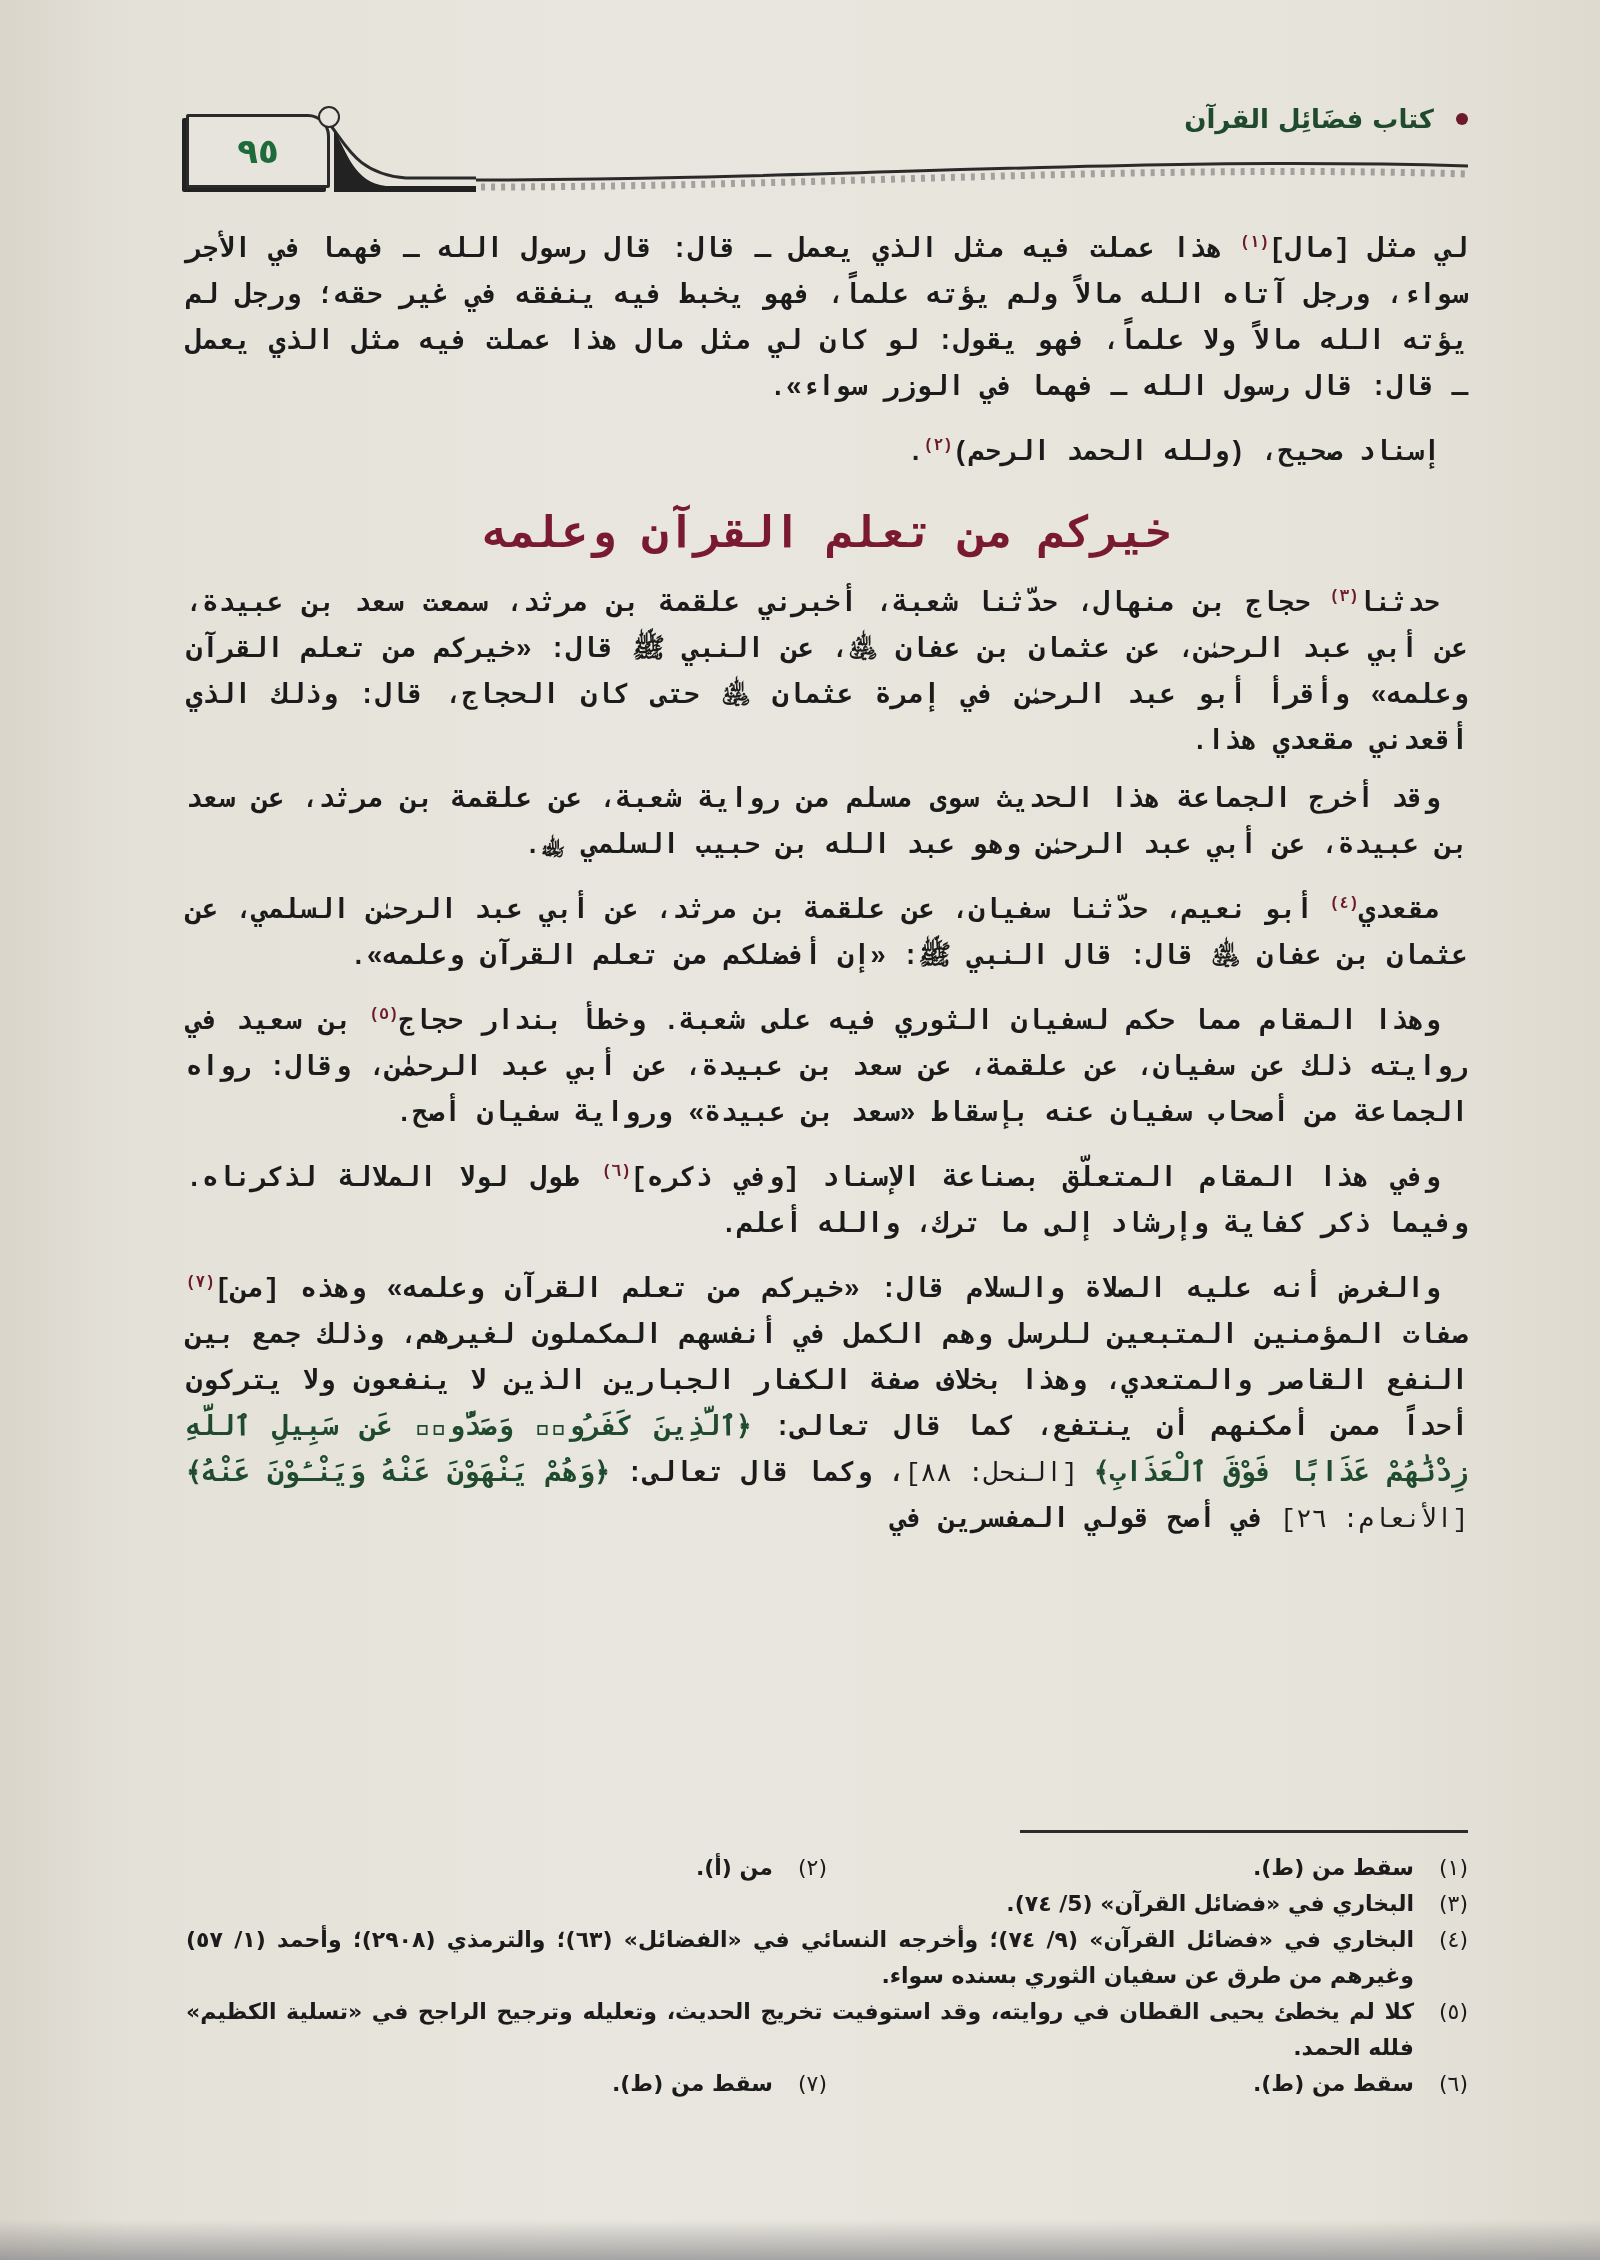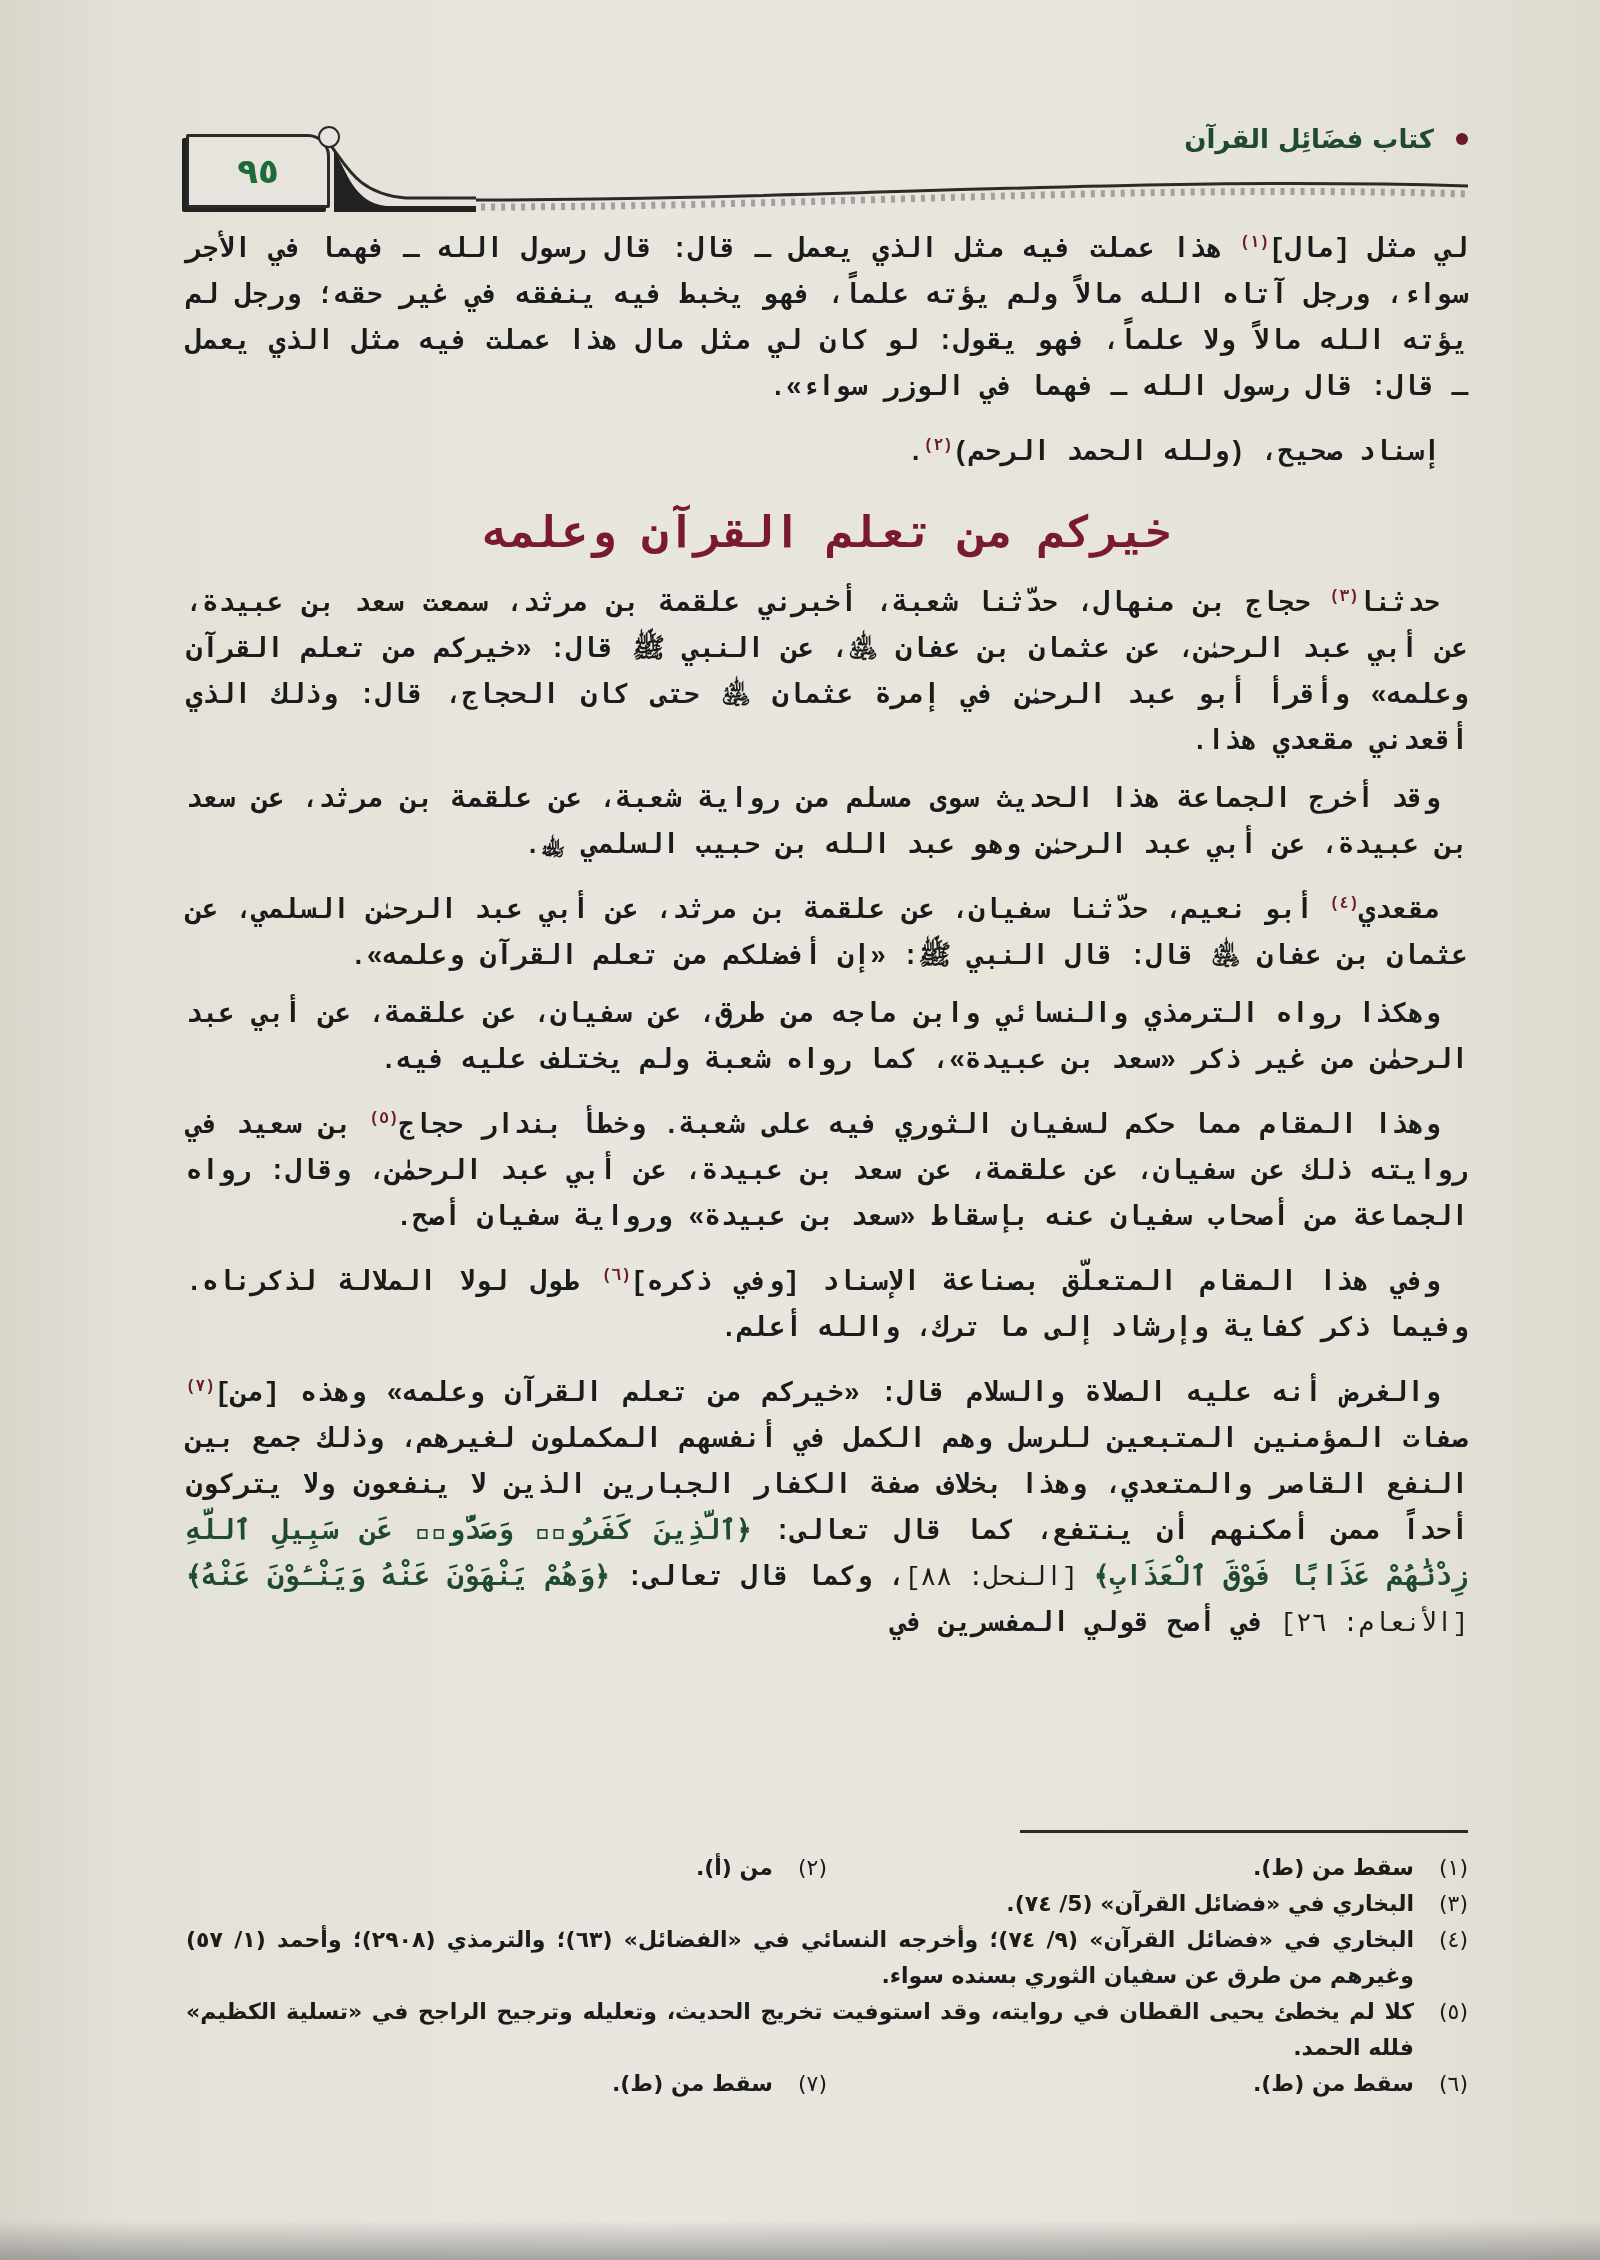--- a/index.html
+++ b/index.html
@@ -17,21 +17,21 @@
     }
     .page-shadow-bottom {
       position: absolute;
       left: 0; right: 0; bottom: 0;
       height: 40px;
       background: linear-gradient(180deg, rgba(0,0,0,0) 0%, rgba(110,110,115,0.55) 100%);
     }
     
     .header {
       position: absolute;
-      top: 124px;
+      top: 104px;
       left: 186px;
       width: 1282px;
       height: 92px;
     }
     .page-num-box {
       position: absolute;
       left: 0;
       top: 10px;
       width: 138px;
       height: 68px;
@@ -218,23 +218,20 @@
   <p class="para indent">
     <span>حدثنا</span><span class="sup">(٣)</span><span> حجاج بن منهال، حدّثنا شعبة، أخبرني علقمة بن مرثد، سمعت سعد بن عبيدة، عن أبي عبد الرحمٰن، عن عثمان بن عفان ﵁، عن النبي ﷺ قال: «خيركم من تعلم القرآن وعلمه» وأقرأ أبو عبد الرحمٰن في إمرة عثمان ﵁ حتى كان الحجاج، قال: وذلك الذي أقعدني مقعدي هذا.</span>
   </p>
   <p class="para indent">
     <span>وقد أخرج الجماعة هذا الحديث سوى مسلم من رواية شعبة، عن علقمة بن مرثد، عن سعد بن عبيدة، عن أبي عبد الرحمٰن وهو عبد الله بن حبيب السلمي ﵀.</span>
   </p>
   <p class="para indent">
     <span>مقعدي</span><span class="sup">(٤)</span><span> أبو نعيم، حدّثنا سفيان، عن علقمة بن مرثد، عن أبي عبد الرحمٰن السلمي، عن عثمان بن عفان ﵁ قال: قال النبي ﷺ: «إن أفضلكم من تعلم القرآن وعلمه».</span>
   </p>
   <p class="para indent">
-    <span>وهكذا رواه الترمذي والنسائي وابن ماجه من طرق، عن سفيان، عن علقمة، عن أبي عبد الرحمٰن من غير ذكر «سعد بن عبيدة»، كما رواه شعبة ولم يختلف عليه فيه.</span>
-  </p>
-  <p class="para indent">
     <span>وهذا المقام مما حكم لسفيان الثوري فيه على شعبة. وخطأ بندار حجاج</span><span class="sup">(٥)</span><span> بن سعيد في روايته ذلك عن سفيان، عن علقمة، عن سعد بن عبيدة، عن أبي عبد الرحمٰن، وقال: رواه الجماعة من أصحاب سفيان عنه بإسقاط «سعد بن عبيدة» ورواية سفيان أصح.</span>
   </p>
   <p class="para indent">
     <span>وفي هذا المقام المتعلّق بصناعة الإسناد [وفي ذكره]</span><span class="sup">(٦)</span><span> طول لولا الملالة لذكرناه. وفيما ذكر كفاية وإرشاد إلى ما ترك، والله أعلم.</span>
   </p>
   <p class="para indent">
     <span>والغرض أنه عليه الصلاة والسلام قال: «خيركم من تعلم القرآن وعلمه» وهذه [من]</span><span class="sup">(٧)</span><span> صفات المؤمنين المتبعين للرسل وهم الكمل في أنفسهم المكملون لغيرهم، وذلك جمع بين النفع القاصر والمتعدي، وهذا بخلاف صفة الكفار الجبارين الذين لا ينفعون ولا يتركون أحداً ممن أمكنهم أن ينتفع، كما قال تعالى: </span><span class="quran">﴿ٱلَّذِينَ كَفَرُوا۟ وَصَدُّوا۟ عَن سَبِيلِ ٱللَّهِ زِدْنَٰهُمْ عَذَابًا فَوْقَ ٱلْعَذَابِ﴾</span><span class="ref"> [النحل: ٨٨]</span><span>، وكما قال تعالى: </span><span class="quran">﴿وَهُمْ يَنْهَوْنَ عَنْهُ وَيَنْـَٔوْنَ عَنْهُ﴾</span><span class="ref"> [الأنعام: ٢٦]</span><span> في أصح قولي المفسرين في</span>
   </p>
 </div>
 

